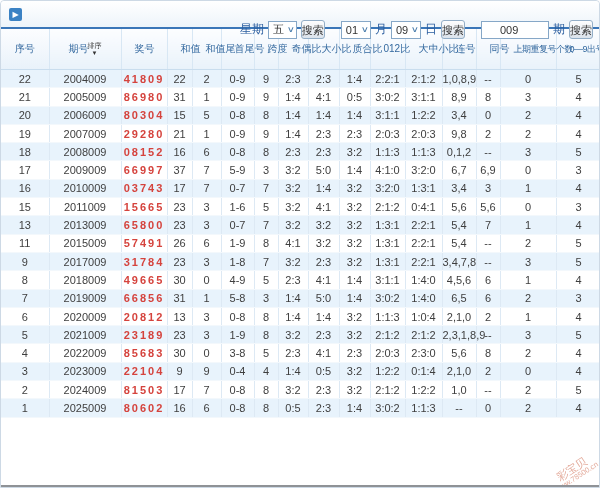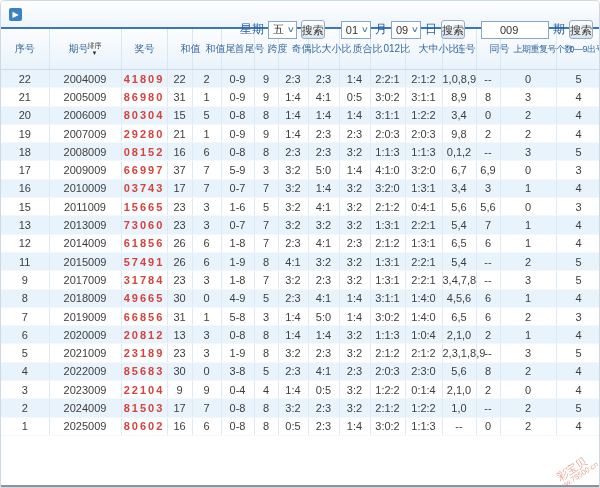--- a/index.html
+++ b/index.html
@@ -298,50 +298,32 @@
           <td>2:1:2</td>
           <td>0:4:1</td>
           <td>5,6</td>
           <td>5,6</td>
           <td>0</td>
           <td>3</td>
         </tr>
         <tr>
           <td>13</td>
           <td>2013009</td>
-          <td class="prize">73060</td>
+          <td class="prize">65800</td>
           <td>23</td>
           <td>3</td>
           <td>0-7</td>
           <td>7</td>
           <td>3:2</td>
           <td>3:2</td>
           <td>3:2</td>
           <td>1:3:1</td>
           <td>2:2:1</td>
           <td>5,4</td>
           <td>7</td>
-          <td>1</td>
-          <td>4</td>
-        </tr>
-        <tr>
-          <td>12</td>
-          <td>2014009</td>
-          <td class="prize">61856</td>
-          <td>26</td>
-          <td>6</td>
-          <td>1-8</td>
-          <td>7</td>
-          <td>2:3</td>
-          <td>4:1</td>
-          <td>2:3</td>
-          <td>2:1:2</td>
-          <td>1:3:1</td>
-          <td>6,5</td>
-          <td>6</td>
           <td>1</td>
           <td>4</td>
         </tr>
         <tr>
           <td>11</td>
           <td>2015009</td>
           <td class="prize">57491</td>
           <td>26</td>
           <td>6</td>
           <td>1-9</td>

